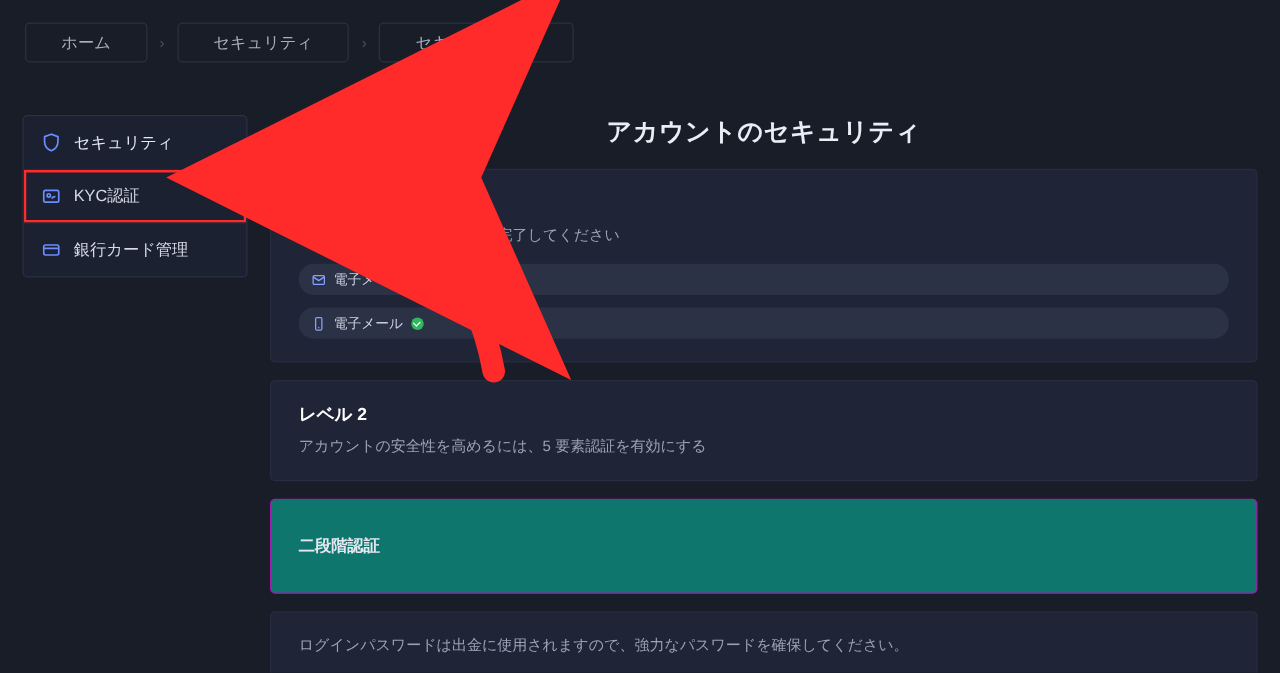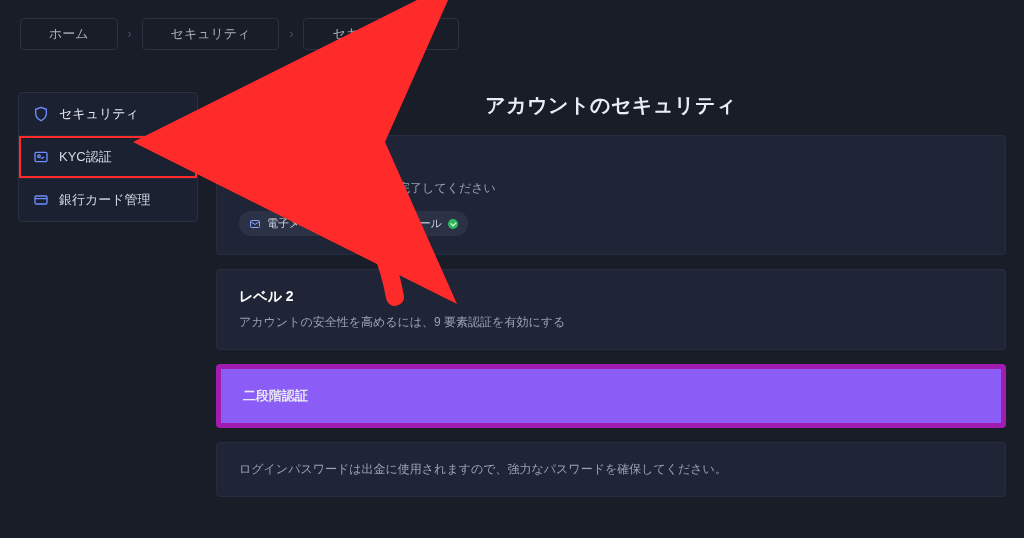--- a/index.html
+++ b/index.html
@@ -23,27 +23,27 @@
   .sidebar-item.active { color: #e6e9f1; }
 
   
   .main { flex: 1; }
   .page-title { font-size: 20px; font-weight: 700; color: #e9edf5; margin-bottom: 16px; letter-spacing: 0.5px; text-align: center; }
 
   .card { background: #1f2536; border: 1px solid #262d40; border-radius: 4px; padding: 18px 22px; margin-bottom: 14px; }
   .card-title { font-size: 14px; font-weight: 700; color: #ffffff; margin-bottom: 8px; }
   .card-desc { font-size: 12px; color: #9aa2b4; }
 
-  .badges { display: flex; gap: 10px; margin-top: 14px; }
+  .badges { display: flex; gap: 10px; margin-top: 14px; flex-direction: column; }
   .badge { display: inline-flex; align-items: center; gap: 6px; background: #2b3246; padding: 5px 10px; border-radius: 12px; font-size: 11px; color: #cfd4e0; }
   .badge .bicon { color: #88a0ff; display: inline-flex; }
   .badge .check { width: 10px; height: 10px; background: #2eb85c; border-radius: 50%; display: inline-flex; align-items: center; justify-content: center; }
   .badge .check::after { content: ""; width: 4px; height: 2.5px; border-left: 1.5px solid #fff; border-bottom: 1.5px solid #fff; transform: rotate(-45deg) translate(0.3px,-0.6px); }
 
-  .thin-card { background: #8b5cf6; border: 5px solid #a21caf; border-radius: 4px; padding: 18px 22px; margin-bottom: 14px; font-size: 13px; font-weight: 700; color: #e6e9f1; cursor: pointer; }
+  .thin-card { background: #0f766e; border: 1px solid #a21caf; border-radius: 4px; padding: 28px 22px; margin-bottom: 14px; font-size: 13px; font-weight: 700; color: #e6e9f1; cursor: pointer; }
 
   
   .annotation { position: absolute; left: 145px; top: 72px; pointer-events: none; }
   .annotation svg { overflow: visible; }
 
   
   .chev { width: 10px; height: 10px; border-right: 2px solid #9aa2b4; border-bottom: 2px solid #9aa2b4; transform: rotate(45deg); display: inline-block; margin-top: -3px; }
 </style>
 </head>
 <body>
@@ -116,21 +116,21 @@
               </svg>
           </span>
           <span>電子メール</span>
           <span class="check"></span>
         </span>
       </div>
     </section>
 
     <section class="card">
       <div class="card-title">レベル 2</div>
-      <div class="card-desc">アカウントの安全性を高めるには、9 要素認証を有効にする</div>
+      <div class="card-desc">アカウントの安全性を高めるには、5 要素認証を有効にする</div>
     </section>
 
     <section class="thin-card">
       <span>二段階認証</span>
     </section>
 
     <section class="card">
       <div class="card-desc">ログインパスワードは出金に使用されますので、強力なパスワードを確保してください。</div>
     </section>
   </main>

